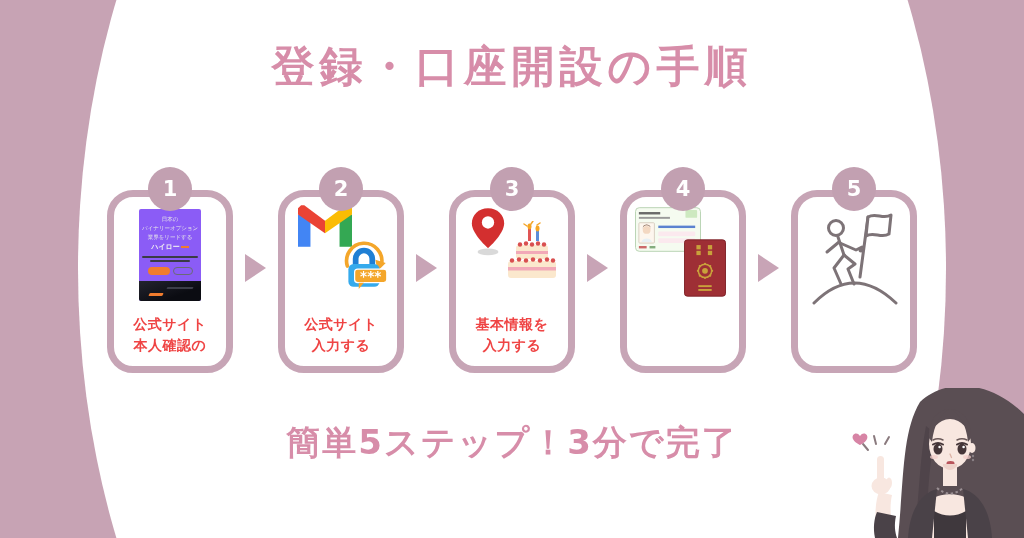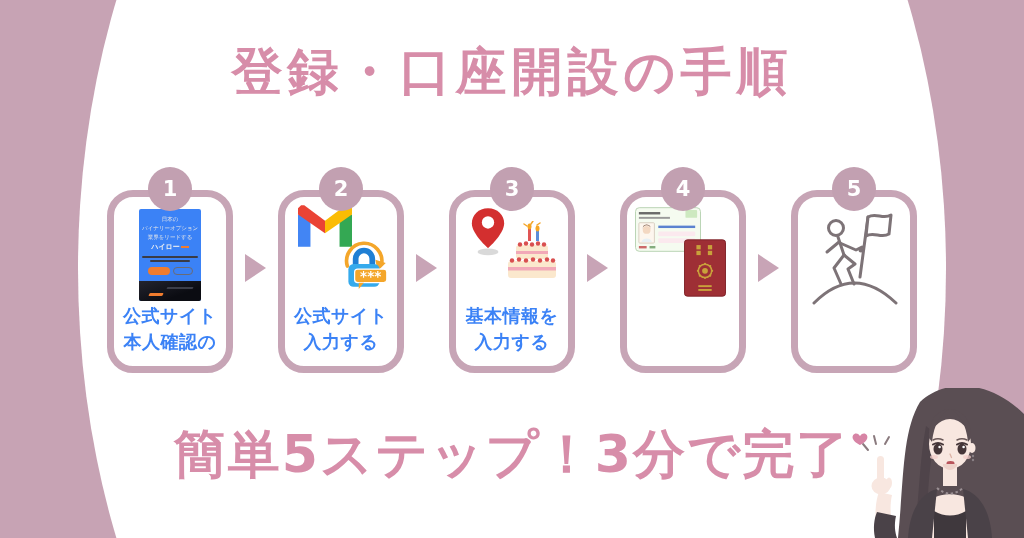--- a/index.html
+++ b/index.html
@@ -1,30 +1,30 @@
 <!DOCTYPE html>
 <html><head>
 <meta charset="utf-8">
 <style>
   * { margin:0; padding:0; box-sizing:border-box; }
   body { font-family:"DejaVu Sans","Liberation Sans",sans-serif; }
   .canvas { position:relative; width:1024px; height:538px; background:#c7a3b4; overflow:hidden; }
   .blob { position:absolute; left:78px; top:-385px; width:868px; height:1308px; background:#ffffff; border-radius:50%; }
   .layer { position:absolute; inset:0; }
-  .title { position:absolute; top:38px; width:100%; text-align:center; font-size:51px; font-weight:800; letter-spacing:5px; color:#d78da9; }
-  .tagline { position:absolute; top:420px; width:100%; text-align:center; font-size:52px; font-weight:800; letter-spacing:2px; color:#d78da9; }
+  .title { position:absolute; top:38px; width:100%; text-align:center; font-size:43px; font-weight:800; letter-spacing:5px; color:#d78da9; }
+  .tagline { position:absolute; top:420px; width:100%; text-align:center; font-size:34px; font-weight:800; letter-spacing:2px; color:#d78da9; }
   .steps { position:absolute; top:190px; left:0; width:1024px; display:flex; justify-content:center; align-items:flex-start; }
   .card { position:relative; width:126px; height:183px; background:#fff; border:7px solid #c7a5b6; border-radius:26px; display:flex; flex-direction:column; }
   .badge { position:absolute; top:-30px; left:50%; margin-left:-22px; width:44px; height:44px; border-radius:50%; background:#c2a0b1; color:#fff; font-size:21px; font-weight:700; display:flex; align-items:center; justify-content:center; z-index:2; }
   .icon-area { position:relative; flex:1; }
-  .label { text-align:center; margin-bottom:11px; font-size:18px; font-weight:700; color:#3b82f6; line-height:1.45; letter-spacing:.5px; }
+  .label { text-align:center; margin-bottom:11px; font-size:14px; font-weight:700; color:#ef4444; line-height:1.45; letter-spacing:.5px; }
   .gap { width:45px; display:flex; justify-content:center; }
   .tri { width:0; height:0; border-top:14px solid transparent; border-bottom:14px solid transparent; border-left:21px solid #c8a4b6; margin-top:64px; }
   
-  .thumb { position:absolute; left:50%; top:12px; margin-left:-31px; width:62px; height:92px; background:#3b82f6; border-radius:2px; padding:6px 3px 0 3px; text-align:center; overflow:hidden; }
+  .thumb { position:absolute; left:50%; top:12px; margin-left:-31px; width:62px; height:92px; background:#8b5cf6; border-radius:2px; padding:6px 3px 0 3px; text-align:center; overflow:hidden; }
   .thumb .t1 { font-size:5.5px; color:#e8e8e8; line-height:1.6; white-space:nowrap; }
   .thumb .brand { font-size:7px; color:#f1f1f1; font-weight:700; margin-top:1px; }
   .thumb .brand i { display:inline-block; width:8px; height:2px; background:#f07c2e; vertical-align:middle; margin-left:1px; }
   .thumb .sub { margin-top:4px; height:2px; background:#3a3b45; border-radius:1px; }
   .thumb .sub.s2 { margin-top:2px; width:70%; margin-left:15%; }
   .thumb .btns { display:flex; justify-content:center; gap:3px; margin-top:5px; }
   .thumb .b1 { width:22px; height:8px; border-radius:4px; background:#f07c2e; }
   .thumb .b2 { width:20px; height:8px; border-radius:4px; border:1px solid #6a6b75; }
   .thumb .laptop { margin:6px -3px 0 -3px; height:30px; background:linear-gradient(160deg,#23242e 0%,#0b0c12 55%); position:relative; }
   .thumb .laptop em { position:absolute; left:10px; top:12px; width:14px; height:3px; background:#f07c2e; border-radius:1px; transform:skewX(-25deg); }

